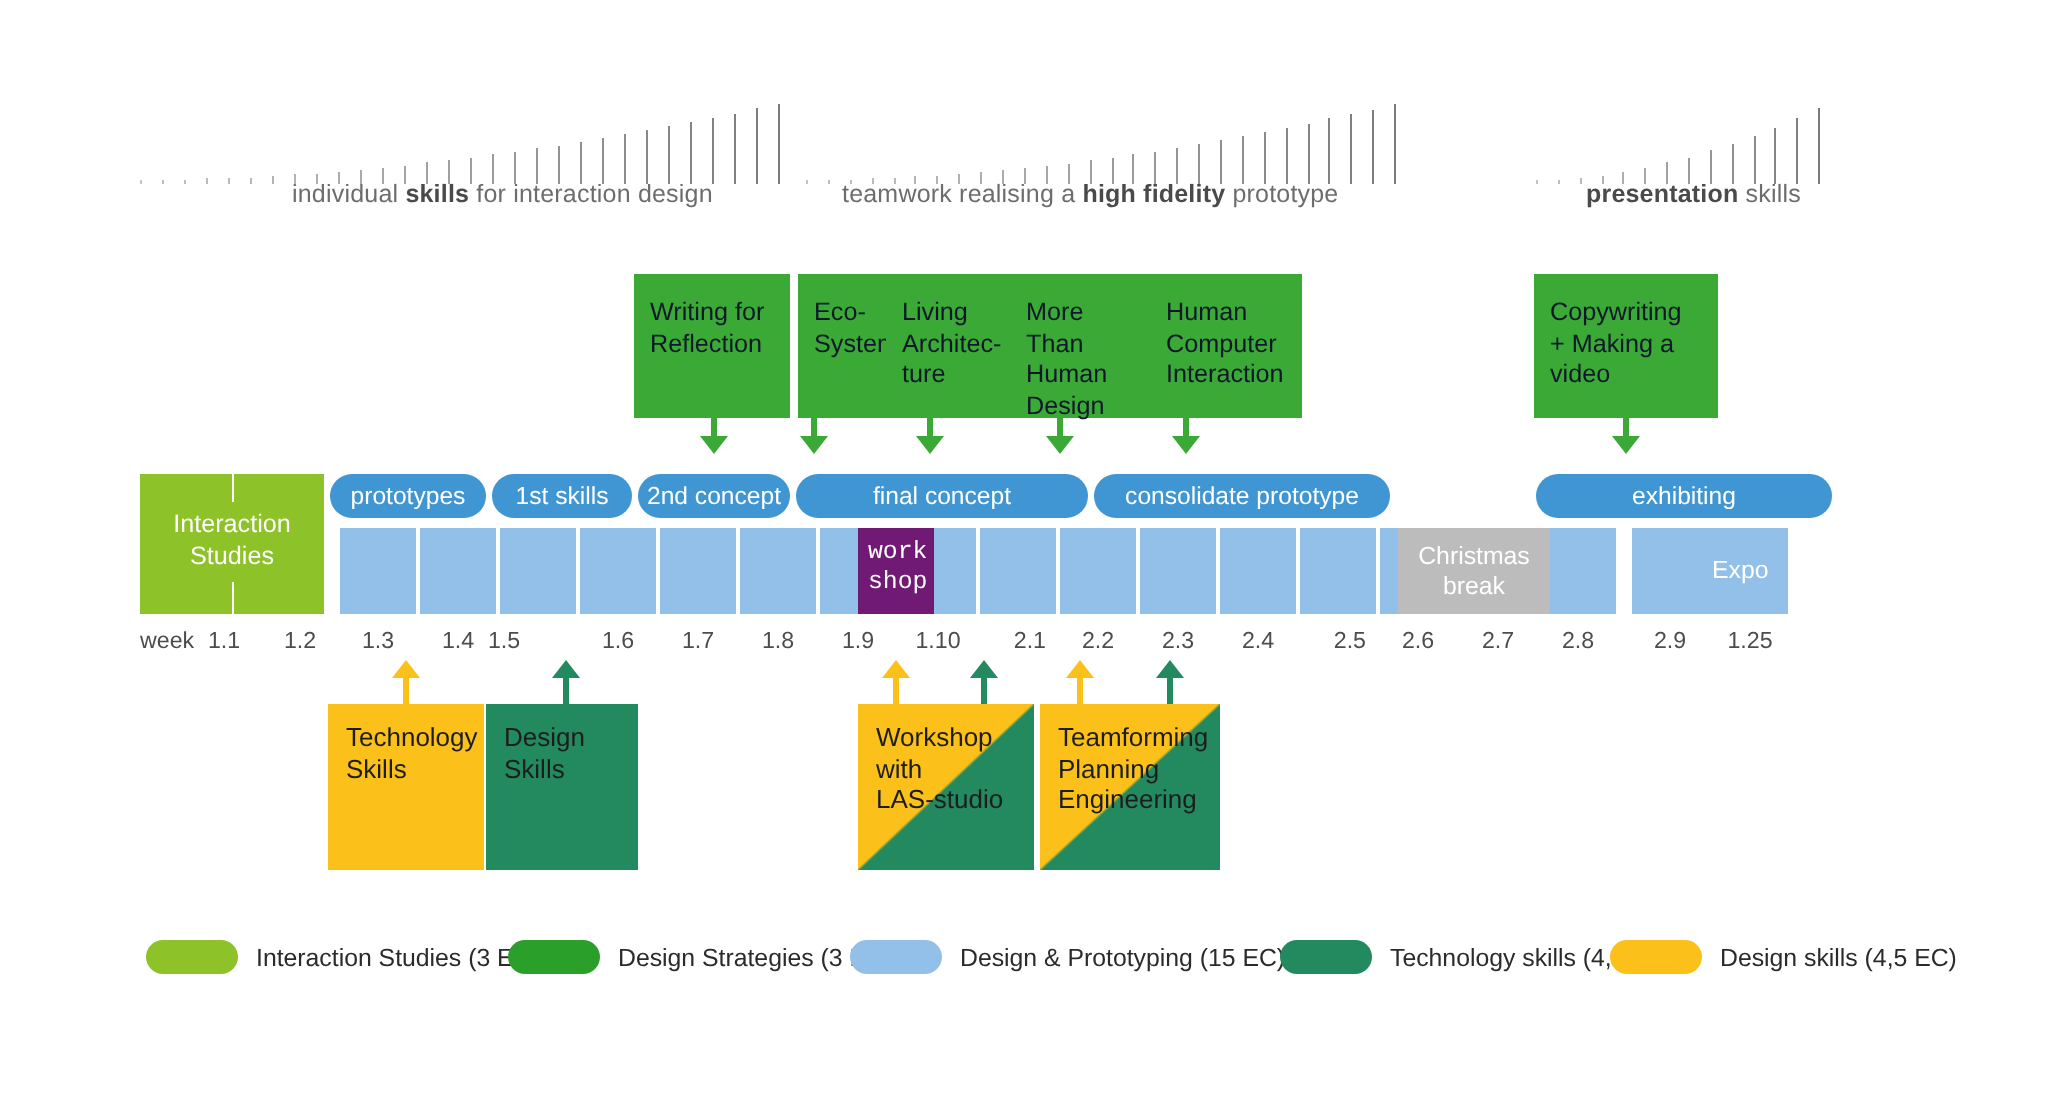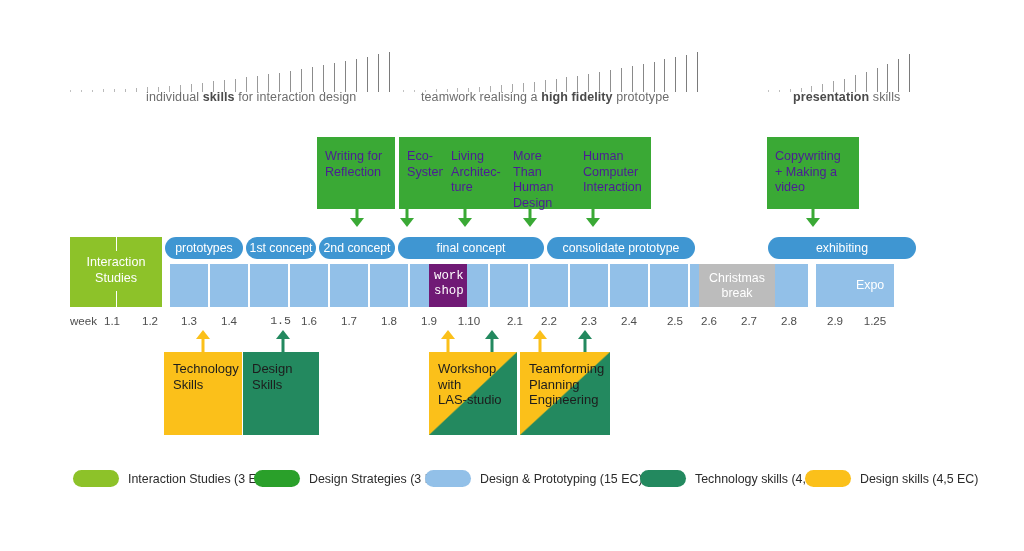--- a/index.html
+++ b/index.html
@@ -39,21 +39,21 @@
     font-size: 12.5px;
     color: #6d6d6d;
     letter-spacing: .1px;
   }
   .ramp-caption b { color: #4a4a4a; font-weight: bold; }
 
   
   .course-box {
     position: absolute;
     background: #3aa935;
-    color: #4c1d95;
+    color: #0f172a;
     font-size: 12.6px;
     line-height: 15.5px;
     padding: 12px 7px 6px 8px;
     box-sizing: border-box;
   }
   .course-box.sep-left { border-left: 2px solid #ffffff; }
 
   
   .arrow-down {
     position: absolute;
@@ -359,21 +359,21 @@
   </div>
   <div class="arrow-down" style="left:813px; top:209px;">
     <div class="stem" style="height:9px;"></div>
       <div class="head" style="top:9px;"></div>
   </div>
 
   <div class="phase-pill" style="left:165px; top:237px; width:78px;">
     <span>prototypes</span>
   </div>
   <div class="phase-pill" style="left:246px; top:237px; width:70px;">
-    <span>1st concept</span>
+    <span>1st skills</span>
   </div>
   <div class="phase-pill" style="left:319px; top:237px; width:76px;">
     <span>2nd concept</span>
   </div>
   <div class="phase-pill" style="left:398px; top:237px; width:146px;">
     <span>final concept</span>
   </div>
   <div class="phase-pill" style="left:768px; top:237px; width:148px;">
     <span>exhibiting</span>
   </div>
@@ -422,21 +422,21 @@
   <div class="week-cell" style="left:851px; top:264px; width:38px; height:43px;">
     <div class="cell-text" style="top:14px;">Expo</div>
   </div>
 
   <div class="week-prefix" style="left:70px; top:314px;">week</div>
   <div id="week-labels-layer">
       <div class="week-label" style="top: 314px; left: 98px; width: 28px; text-align: center;">1.1</div>
       <div class="week-label" style="top: 314px; left: 136px; width: 28px; text-align: center;">1.2</div>
       <div class="week-label" style="top: 314px; left: 175px; width: 28px; text-align: center;">1.3</div>
       <div class="week-label" style="top: 314px; left: 215px; width: 28px; text-align: center;">1.4</div>
-      <div class="week-label" style="top: 314px; left: 263px; width: 28px; text-align: right; font-family: Liberation Mono, monospace;">1.5</div>
+      <div class="week-label" style="top: 314px; left: 238px; width: 28px; text-align: center;">1.5</div>
       <div class="week-label" style="top: 314px; left: 295px; width: 28px; text-align: center;">1.6</div>
       <div class="week-label" style="top: 314px; left: 335px; width: 28px; text-align: center;">1.7</div>
       <div class="week-label" style="top: 314px; left: 375px; width: 28px; text-align: center;">1.8</div>
       <div class="week-label" style="top: 314px; left: 415px; width: 28px; text-align: center;">1.9</div>
       <div class="week-label" style="top: 314px; left: 455px; width: 28px; text-align: center;">1.10</div>
       <div class="week-label" style="top: 314px; left: 495px; width: 28px; text-align: right;">2.1</div>
       <div class="week-label" style="top: 314px; left: 535px; width: 28px; text-align: center;">2.2</div>
       <div class="week-label" style="top: 314px; left: 575px; width: 28px; text-align: center;">2.3</div>
       <div class="week-label" style="top: 314px; left: 615px; width: 28px; text-align: center;">2.4</div>
       <div class="week-label" style="top: 314px; left: 655px; width: 28px; text-align: right;">2.5</div>

